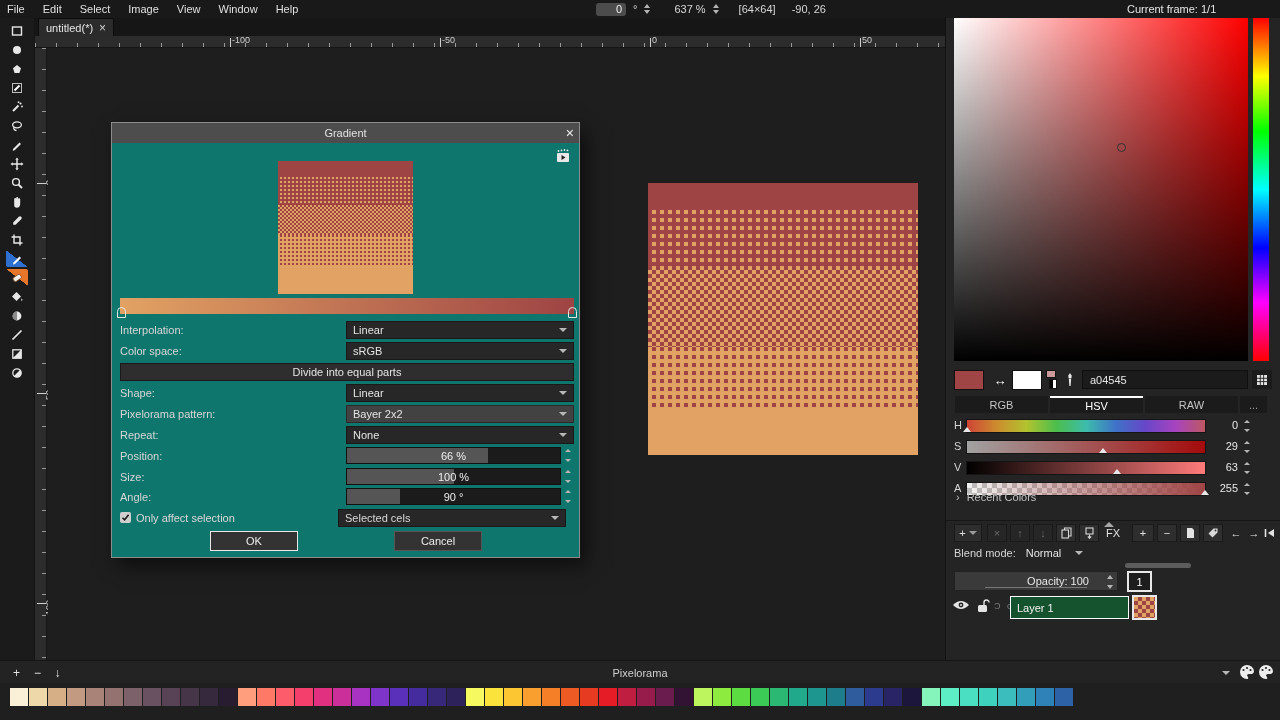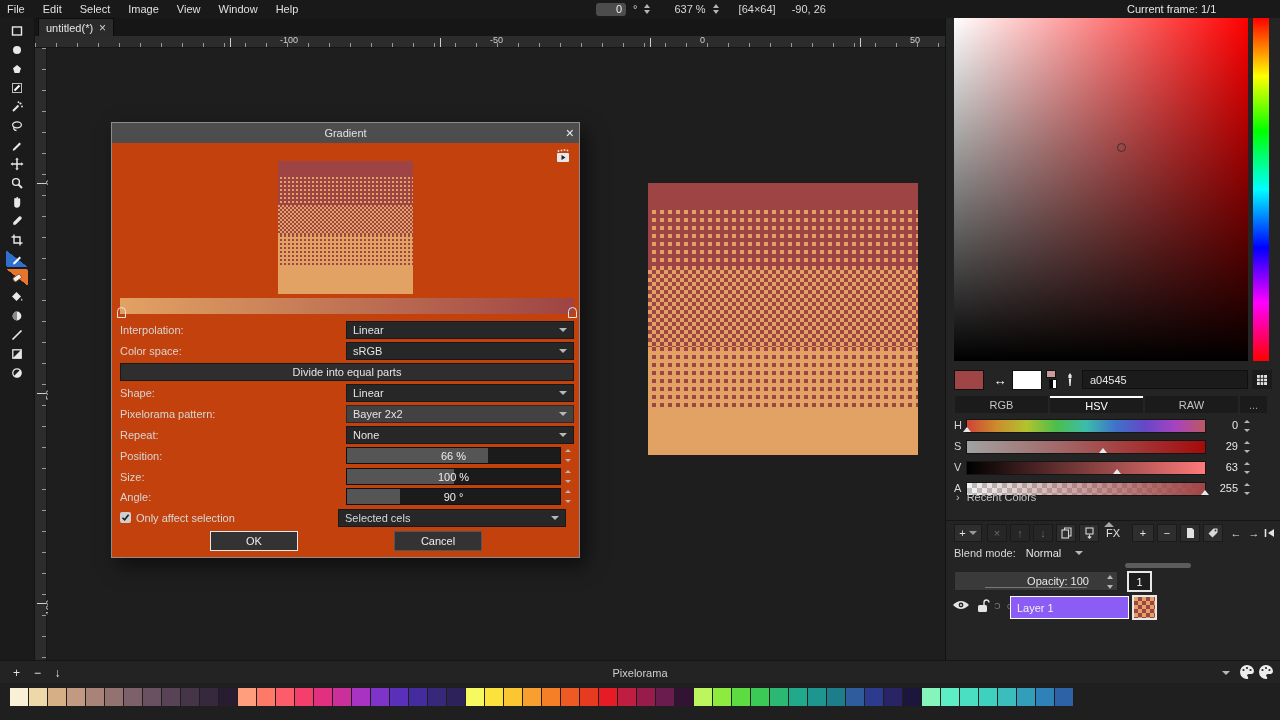--- a/index.html
+++ b/index.html
@@ -27,21 +27,21 @@
   
   #tabbar { position:absolute; left:35px; top:18px; width:910px; height:18px; background:#161616; display:flex; }
   #doc-tab { margin-left:3px; background:#2b2b2b; border:1px solid #0c0c0c; border-bottom:none; display:flex; align-items:center; gap:6px; padding:0 7px; color:#e4e4e4; }
   #doc-tab .tab-close { color:#cfcfcf; font-size:12px; line-height:1; }
 
   
   #h-ruler { position:absolute; left:35px; top:36px; width:910px; height:12px; background:#2c2c2c; border-bottom:1px solid #161616;
     background-image:repeating-linear-gradient(to right, rgba(190,190,190,.75) 0 1px, transparent 1px 21px);
     background-size:100% 4px; background-position:0 100%; background-repeat:no-repeat; }
   .h-major { position:absolute; bottom:0; width:1px; height:9px; background:#cfcfcf; }
-  .h-label { position:absolute; bottom:2px; left:2px; color:#cfcfcf; font-size:9px; white-space:nowrap;padding-left:48px; }
+  .h-label { position:absolute; bottom:2px; left:2px; color:#cfcfcf; font-size:9px; white-space:nowrap; }
   #v-ruler { position:absolute; left:35px; top:48px; width:12px; height:612px; background:#2c2c2c; border-right:1px solid #161616;
     background-image:repeating-linear-gradient(to bottom, rgba(190,190,190,.75) 0 1px, transparent 1px 21px);
     background-size:4px 100%; background-position:100% 0; background-repeat:no-repeat; }
   .v-major { position:absolute; right:0; height:1px; width:9px; background:#cfcfcf; }
   .v-label { position:absolute; right:2px; color:#cfcfcf; font-size:9px; transform:rotate(-90deg); transform-origin:right top; white-space:nowrap; }
   #ruler-corner { position:absolute; left:35px; top:36px; width:12px; height:12px; background:#262626; }
 
   
   #toolbar { position:absolute; left:0; top:18px; width:35px; height:642px; background:#1b1b1b; border-right:1px solid #141414; padding-top:4px; display:flex; flex-direction:column; align-items:center; gap:2px; }
   .tool-btn { width:22px; height:17px; display:flex; align-items:center; justify-content:center; border-radius:2px; }
@@ -53,21 +53,21 @@
   #workspace { position:absolute; left:48px; top:48px; width:897px; height:612px; background:#1e1e1e; }
   #canvas { position:absolute; left:600px; top:135px; width:270px; height:272px; }
   .band { width:100%; }
   .band-solid-end { background:var(--gradient-end); }
   .band-25 { background:conic-gradient(var(--gradient-start) 0 25%, var(--gradient-end) 0) 0 0/8px 8px; }
   .band-50 { background:repeating-conic-gradient(var(--gradient-end) 0 25%, var(--gradient-start) 0 50%) 0 0/8px 8px; }
   .band-75 { background:conic-gradient(var(--gradient-end) 0 25%, var(--gradient-start) 0) 0 0/8px 8px; }
   .band-solid-start { background:var(--gradient-start); }
 
   
-  #gradient-dialog { position:absolute; left:111px; top:122px; width:469px; height:436px; background:#c2410c; border:1px solid #8c8c8c; box-shadow:6px 8px 18px rgba(0,0,0,.55); z-index:5; }
+  #gradient-dialog { position:absolute; left:111px; top:122px; width:469px; height:436px; background:#0f766e; border:1px solid #8c8c8c; box-shadow:6px 8px 18px rgba(0,0,0,.55); z-index:5; }
   #dialog-titlebar { height:20px; background:#4d4d4d; display:flex; align-items:center; justify-content:center; position:relative; color:#e2e2e2; }
   #dialog-close { position:absolute; right:5px; top:0; height:20px; display:flex; align-items:center; font-size:14px; color:#eee; }
   #dialog-anim-icon { position:absolute; right:8px; top:26px; }
   #dialog-preview { position:absolute; left:166px; top:38px; width:135px; height:133px; }
   .pband-solid-end { background:var(--gradient-end); }
   .pband-25 { background:conic-gradient(var(--gradient-start) 0 25%, var(--gradient-end) 0) 0 0/4px 4px; }
   .pband-50 { background:repeating-conic-gradient(var(--gradient-end) 0 25%, var(--gradient-start) 0 50%) 0 0/4px 4px; }
   .pband-75 { background:conic-gradient(var(--gradient-end) 0 25%, var(--gradient-start) 0) 0 0/4px 4px; }
   .pband-solid-start { background:var(--gradient-start); }
   #gradient-bar { position:absolute; left:8px; top:175px; width:454px; height:16px; background:linear-gradient(to right, var(--gradient-start), var(--gradient-end)); }
@@ -149,21 +149,21 @@
   #opacity-row { position:absolute; left:0; top:553px; width:335px; height:22px; }
   #opacity-slider { position:absolute; left:8px; top:0; width:164px; height:20px; background:#3a3a3a; border:1px solid #222; }
   #opacity-slider .slider-text { position:absolute; inset:0; display:flex; align-items:center; justify-content:center; color:#e8e8e8;padding-left:44px; }
   #opacity-slider .uline { position:absolute; left:30px; right:30px; bottom:2px; height:1px; background:#777; }
   #opacity-spin { position:absolute; left:152px; top:3px; height:14px; display:flex; flex-direction:column; justify-content:space-between; }
   #frame-header { position:absolute; left:181px; top:0; width:25px; height:21px; background:#1d1d1d; border:2px solid #e8e8e8; display:flex; align-items:center; justify-content:center; color:#fff; }
   #layer-row { position:absolute; left:0; top:577px; width:335px; height:26px; }
   #eye-btn { position:absolute; left:6px; top:4px; }
   #lock-btn { position:absolute; left:30px; top:3px; }
   #cel-link-glyphs { position:absolute; left:48px; top:6px; color:#7e7e7e; font-size:9px; letter-spacing:2px; }
-  #layer-name { position:absolute; left:64px; top:1px; width:119px; height:23px; background:#8b5cf6; border:1px solid #fff; display:flex; align-items:center; padding:0 6px; color:#f2f2f2; }
+  #layer-name { position:absolute; left:64px; top:1px; width:119px; height:23px; background:#14532d; border:1px solid #fff; display:flex; align-items:center; padding:0 6px; color:#f2f2f2; }
   #cel-thumb { position:absolute; left:186px; top:0; width:25px; height:25px; border:2px solid #e8e8e8;
     background:repeating-conic-gradient(var(--gradient-end) 0 25%, var(--gradient-start) 0 50%) 0 0/8px 8px; }
 
   
   #bottombar { position:absolute; left:0; top:660px; width:1280px; height:23px; background:#232323; border-top:1px solid #161616; }
   .bb-btn { position:absolute; top:3px; width:17px; height:17px; display:flex; align-items:center; justify-content:center; color:#e4e4e4; font-size:12px; }
   #bb-plus { left:8px; } #bb-minus { left:29px; } #bb-down { left:49px; }
   #bb-title { position:absolute; left:0; width:1280px; top:0; height:23px; display:flex; align-items:center; justify-content:center; color:#cfcfcf; }
   #bb-chevron { position:absolute; left:1222px; top:10px; }
   #bb-pal1 { position:absolute; left:1239px; top:3px; } #bb-pal2 { position:absolute; left:1258px; top:3px; }

